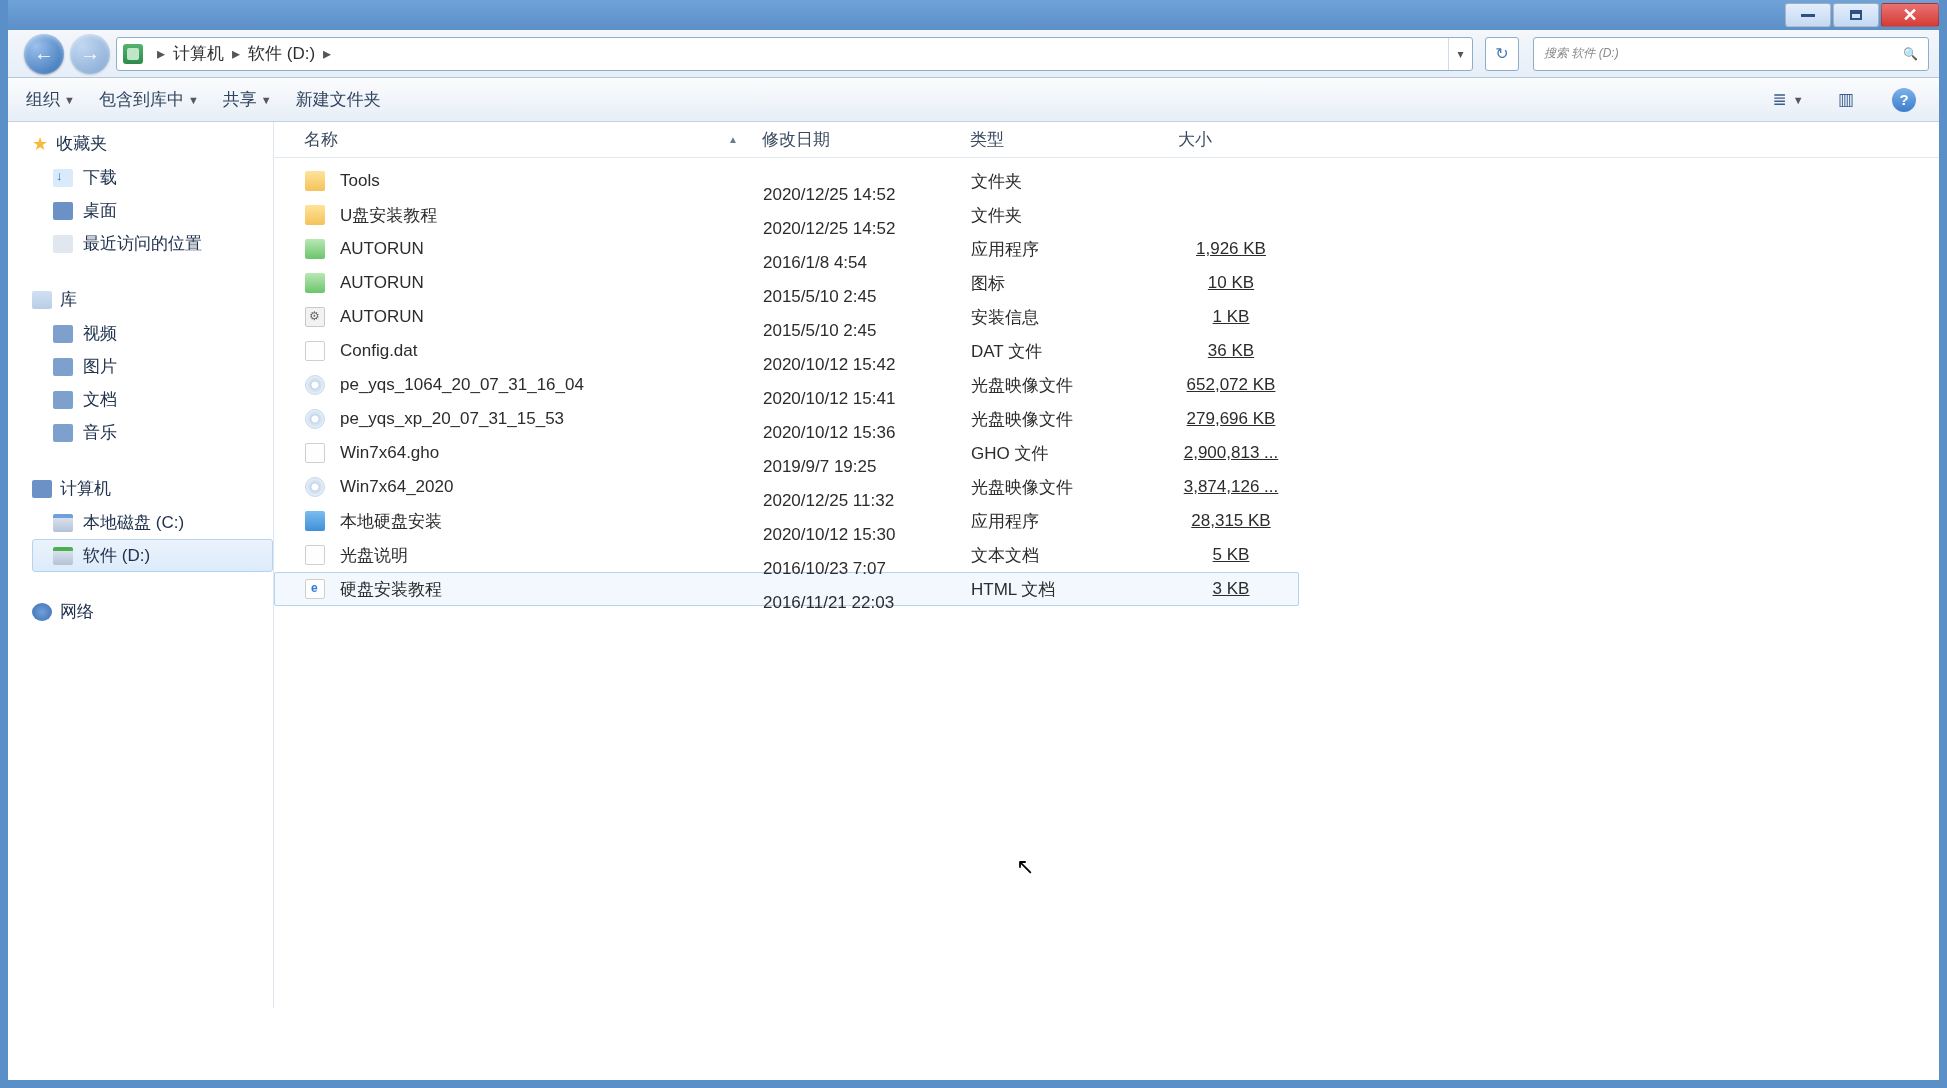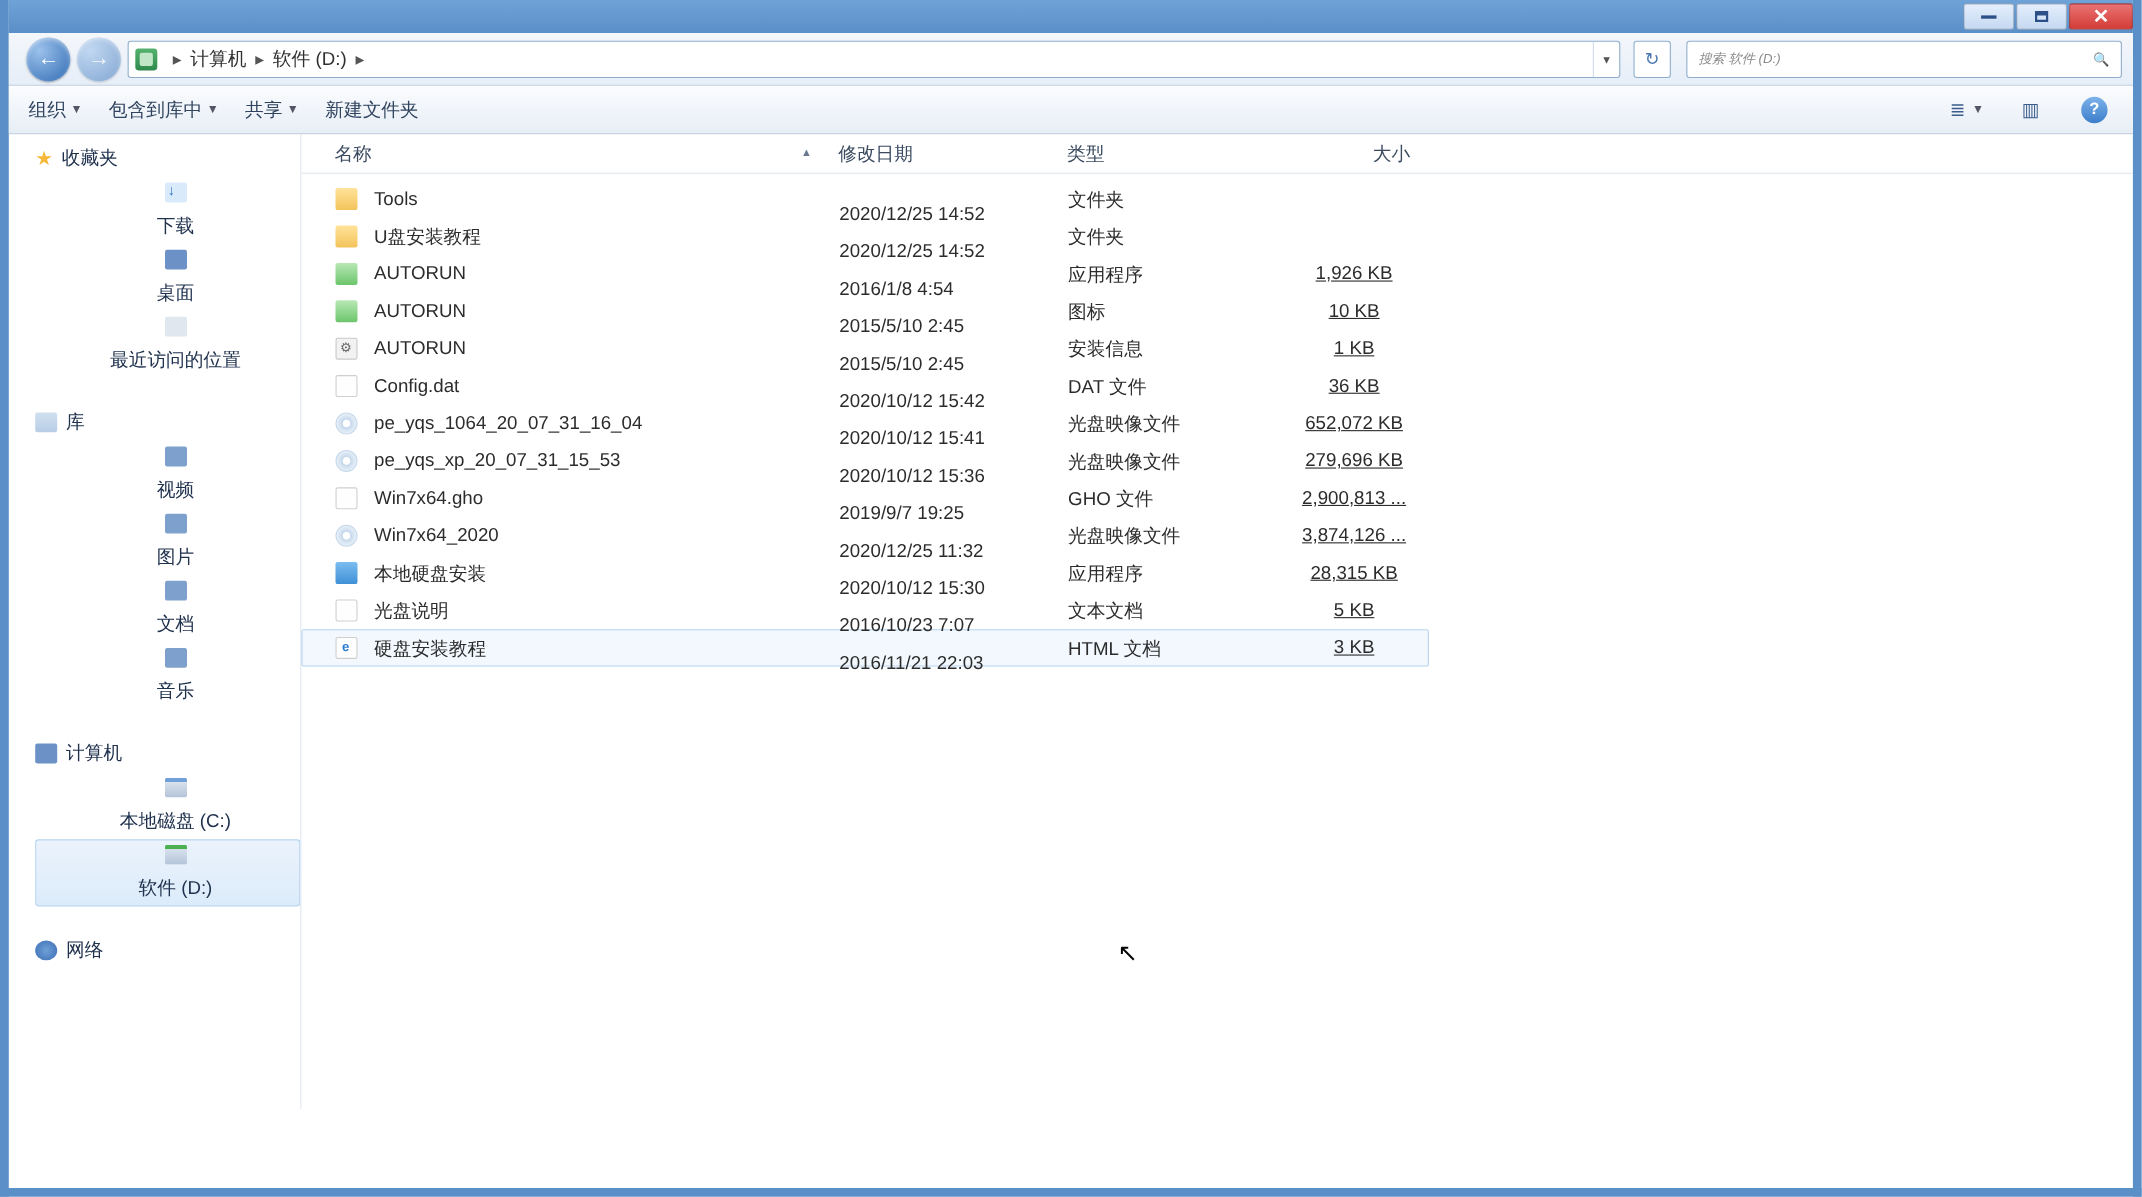--- a/index.html
+++ b/index.html
@@ -76,41 +76,41 @@
     .toolbar .spacer { margin-left:auto; }
     .tb-iconbtn { width: 34px; height: 30px; display:flex; align-items:center; justify-content:center; border:1px solid transparent; border-radius:3px; color:#3a5d8c; }
     .caret { font-size: 11px; color:#556; }
     .help-q { width:24px; height:24px; border-radius:50%; background:linear-gradient(#7cb2ea,#3d7ecb); color:#fff; font-weight:bold; display:flex; align-items:center; justify-content:center; font-size:15px; }
 
     .body-area { display:flex; height: calc(100% - 30px - 48px - 44px - 72px); }
 
     .nav-pane { width: 266px; border-right: 1px solid #dfe6ef; padding: 10px 0 0 24px; font-size:17px; color:#20324e; overflow:hidden; }
     .nav-group { margin-bottom: 28px; }
     .nav-head { display:flex; align-items:center; gap:8px; margin-bottom: 6px; font-weight: normal; }
-    .nav-item { display:flex; align-items:center; gap:10px; padding: 4px 6px 4px 20px; border:1px solid transparent; border-radius:3px;flex-direction:column; }
+    .nav-item { display:flex; align-items:center; gap:10px; padding: 4px 6px 4px 20px; border:1px solid transparent; border-radius:3px; }
     .nav-item.selected { background: linear-gradient(#ebf3fc,#dcebfa); border:1px solid #b5d3f0; }
     .ico { width:20px; height:18px; display:inline-block; position:relative; }
     .ico-star { color:#f6b93b; font-size:18px; }
     .ico-monitor { background:#6b91c7; border-radius:2px; }
     .ico-drive { background: linear-gradient(#d8e1ed,#b3c3d7); border-radius:2px; border-top: 4px solid #6fa0d7; }
     .ico-drive.green { border-top-color:#4caf50; }
     .ico-net { background: radial-gradient(circle,#6fa0d7,#3b6eb5); border-radius:50%; }
     .ico-video, .ico-pic, .ico-doc, .ico-music { background:#7da1cc; border-radius:2px; }
     .ico-lib { background: linear-gradient(#d0e0f0,#b8cee6); border-radius:2px; }
     .ico-dl { background:#d9ebfb; border-radius:2px; position:relative; }
     .ico-dl::after{content:"↓"; color:#2f72c3; font-size:13px; position:absolute; left:3px; top:-1px;}
     .ico-recent{ background:#e1e7ee; border-radius:2px; }
 
     .list-pane { flex:1; display:flex; flex-direction:column; position:relative; }
     .col-headers { display:flex; align-items:center; height: 36px; font-size:17px; color:#3a4b60; border-bottom:1px solid #e2e8f0; padding-left: 18px; }
     .col { padding: 0 12px; }
     .col-name { width: 458px; display:flex; align-items:center; gap:6px; }
     .col-date { width: 208px; }
     .col-type { width: 208px; }
-    .col-size { width: 128px; text-align: right; }
+    .col-size { width: 128px; }
     .sort-asc { font-size:10px; color:#6c7a90; }
 
     .rows { padding-top: 6px; }
     .row { display:flex; align-items:center; height: 34px; font-size:17px; color:#2c2c2c; padding-left: 18px; border:1px solid transparent; border-radius:2px; margin-right: 640px; }
     .row.last-focus { border:1px solid #b5d3f0; background: rgba(217,234,250,.35); }
     .row .cell-name { width: 458px; display:flex; align-items:center; gap:15px; padding-left:12px;}
     .row .cell-date { width: 208px; padding: 0 12px; margin-top: 28px; }
     .row .cell-type { width: 208px; padding: 0 12px; }
     .row .cell-size { width: 128px; text-align: center; padding: 0 12px; text-decoration: underline; }
     .fico { width:20px; height:20px; display:inline-block; border-radius:2px; }

